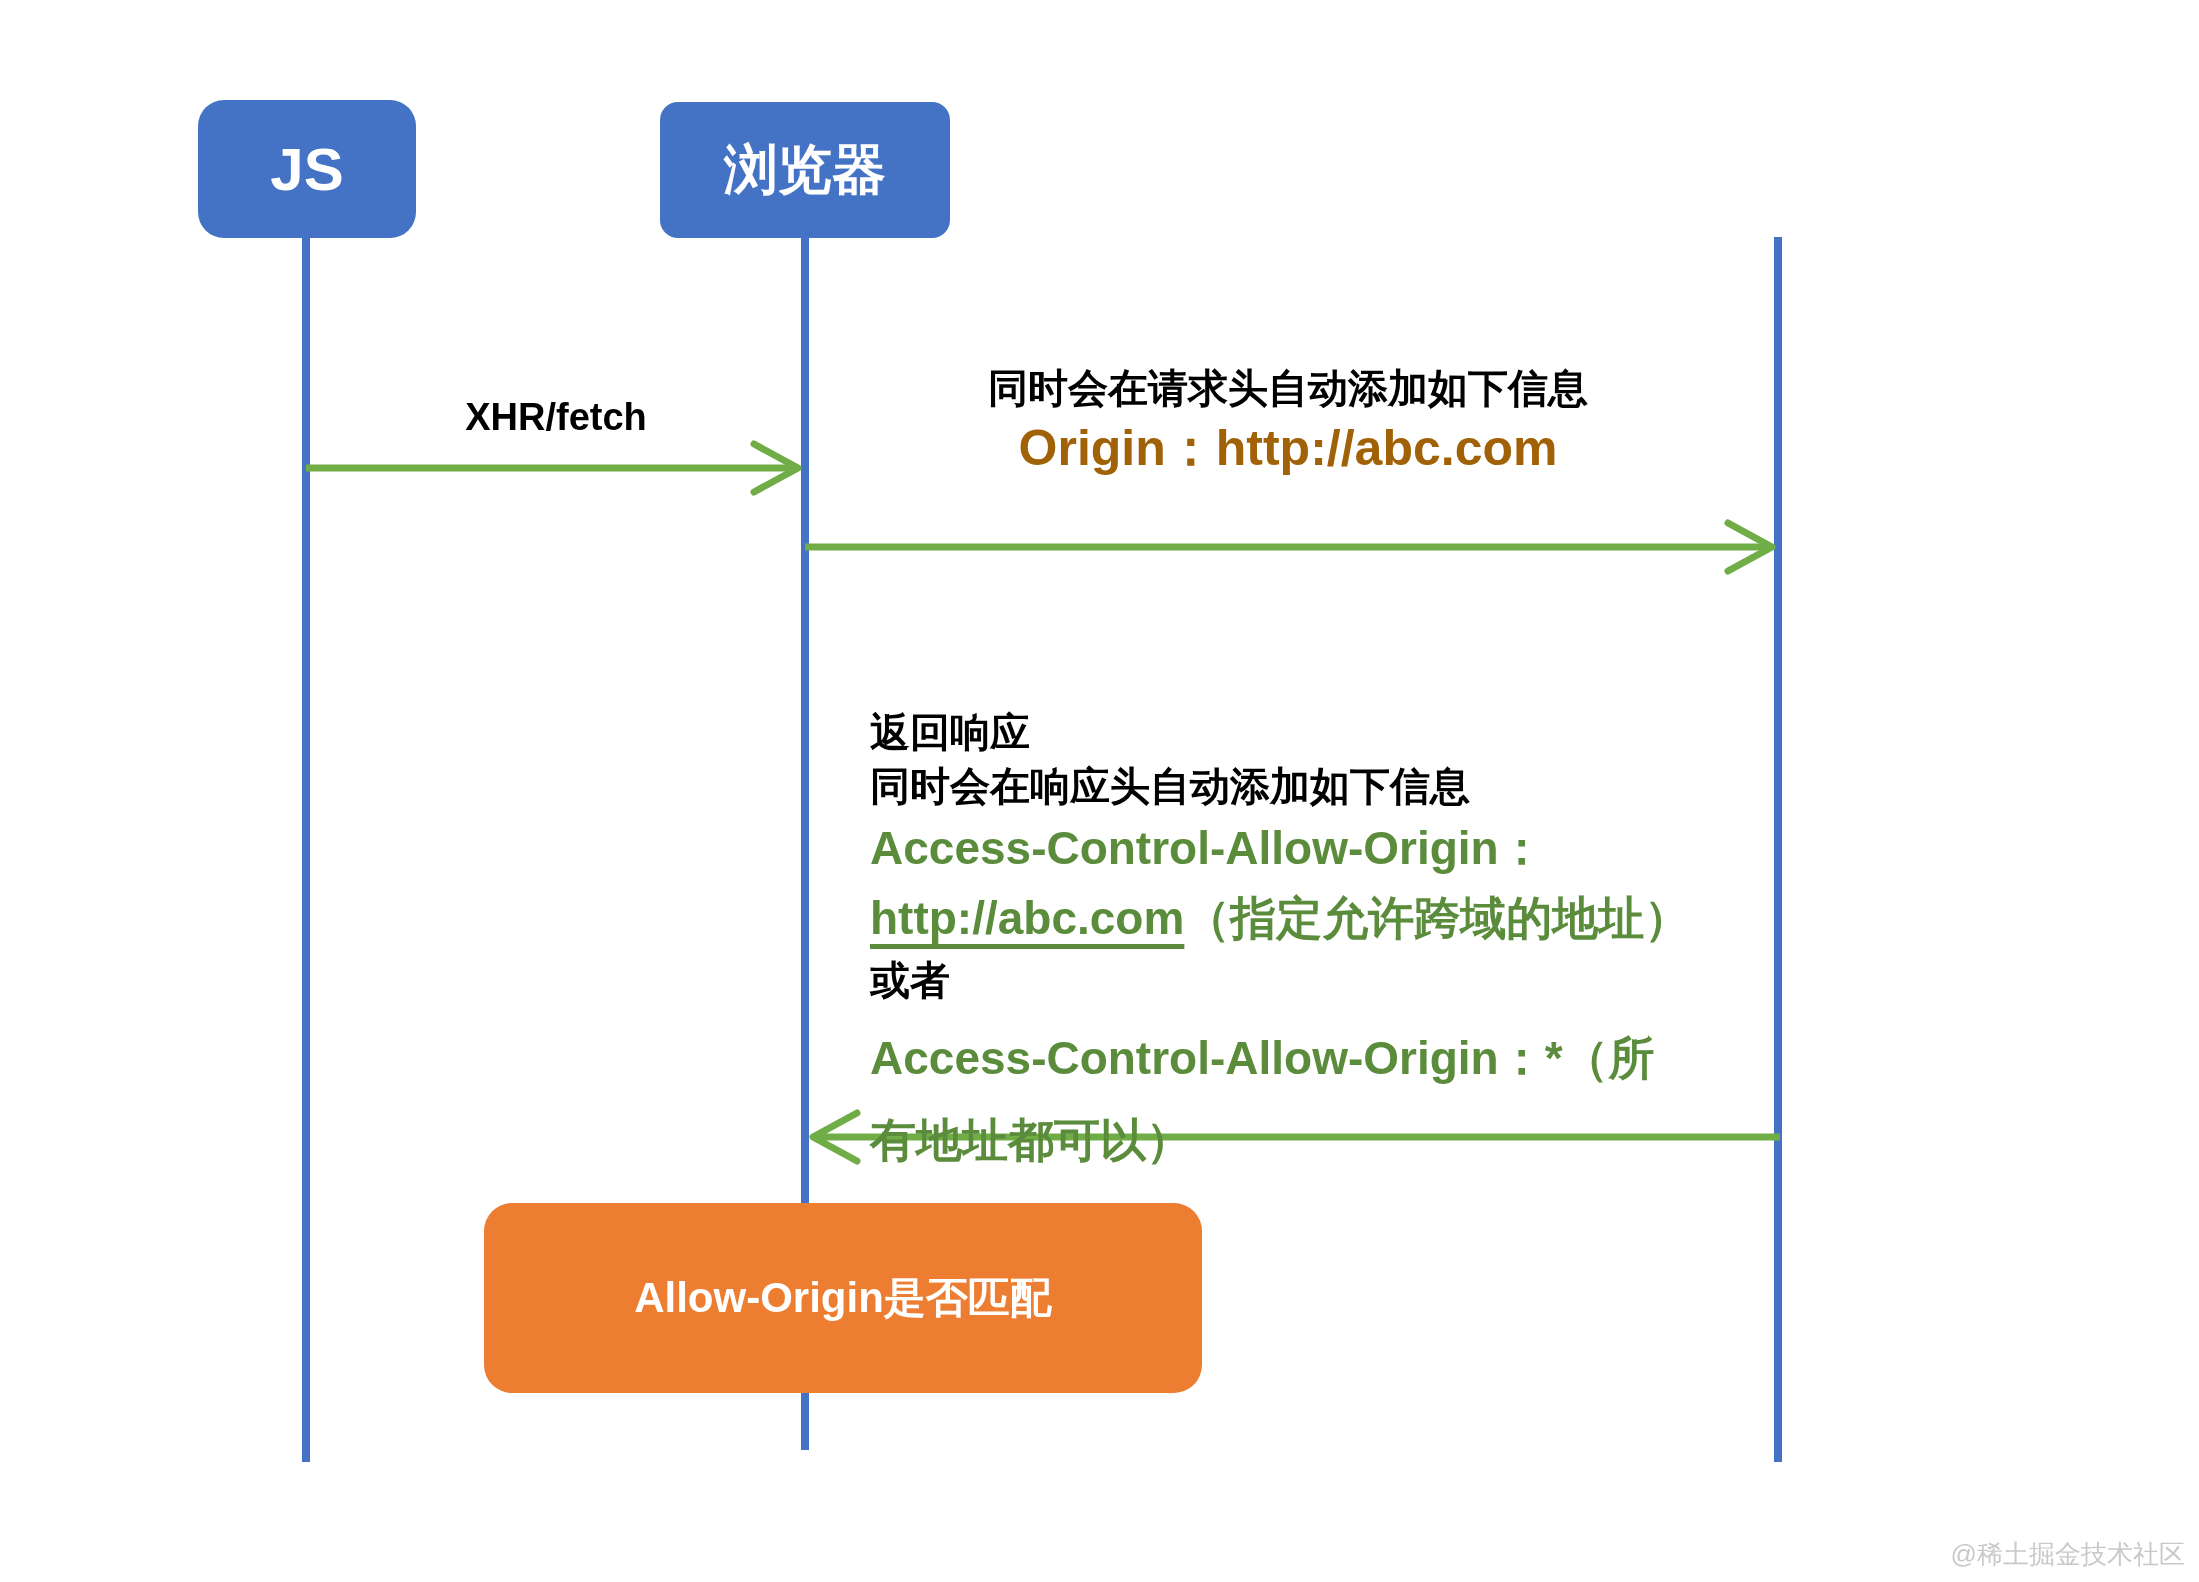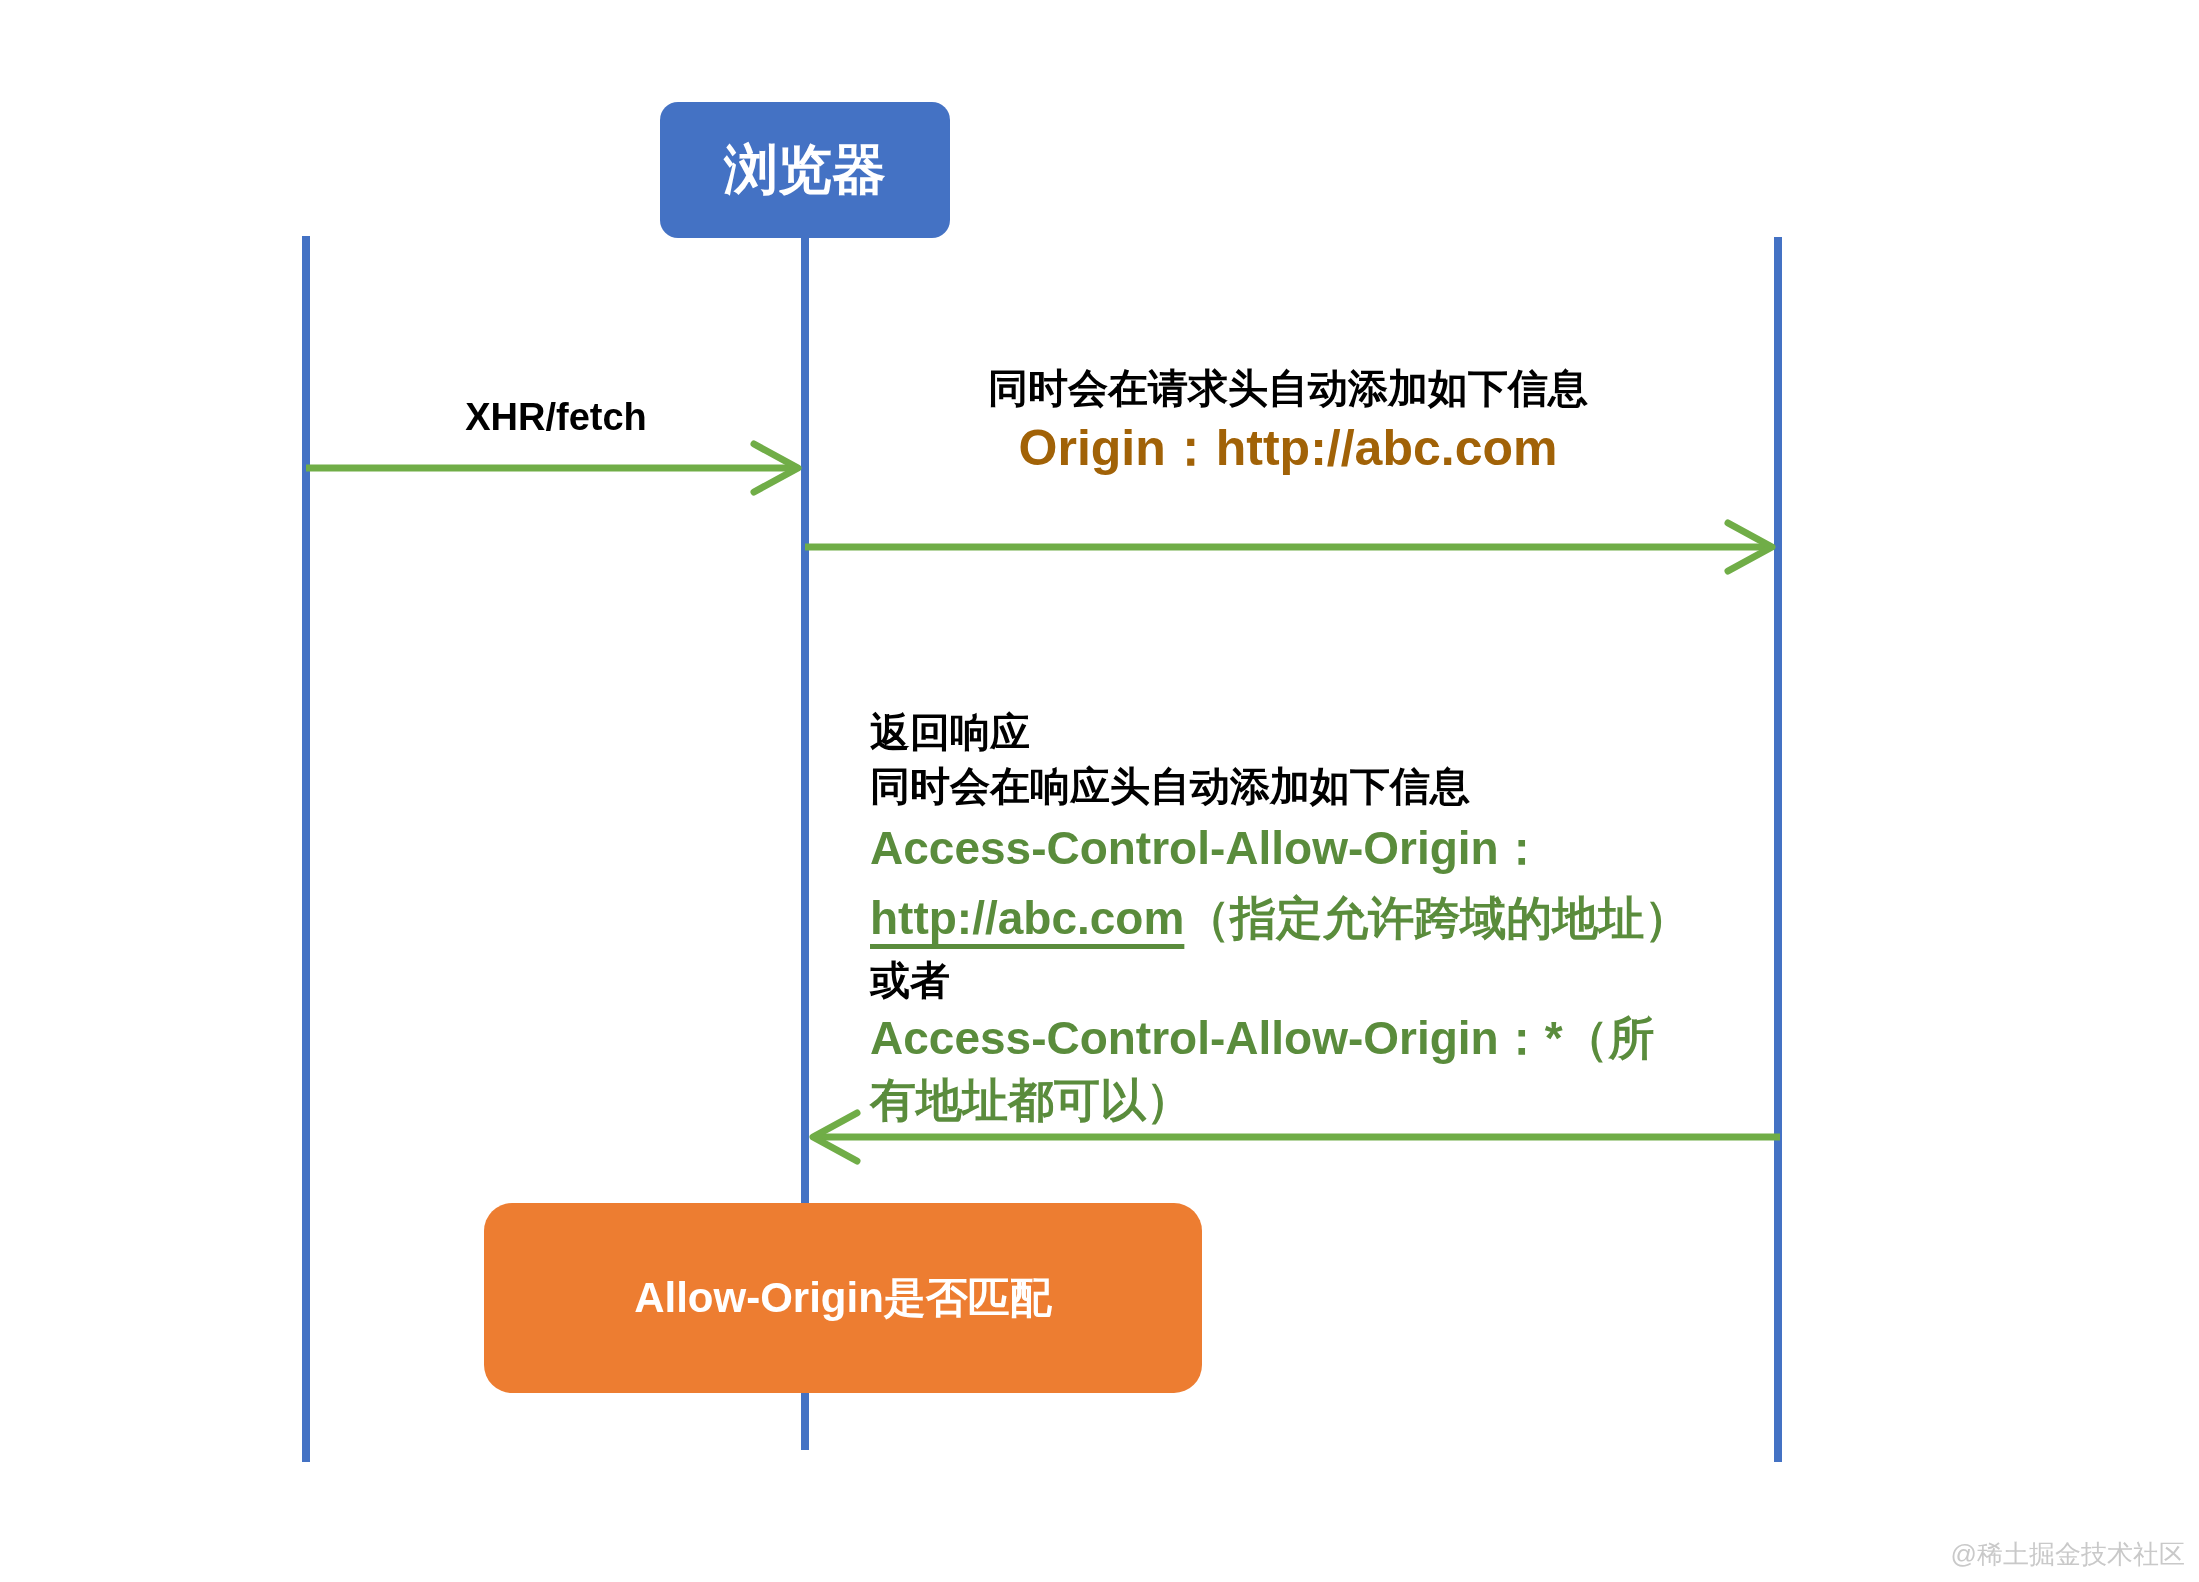--- a/index.html
+++ b/index.html
@@ -32,21 +32,21 @@
     font-size:38px;font-weight:bold;color:#000000;z-index:3;
   }
   
   .req-block{position:absolute;left:988px;top:360px;z-index:3;white-space:nowrap;}
   .req-block .black-line{font-size:40px;line-height:56px;font-weight:bold;color:#000000;}
   .req-block .green-line{font-size:50px;line-height:64px;font-weight:bold;color:#a16207;text-align:center;}
   
   .resp-block{position:absolute;left:870px;top:705px;z-index:3;white-space:nowrap;}
   .resp-block .black-line{font-size:40px;line-height:54px;font-weight:bold;color:#000000;}
   .resp-block .green-line{font-size:46px;line-height:70px;font-weight:bold;color:#5A8C3C;}
-  .resp-block .green-line-tight{font-size:46px;line-height:62px;font-weight:bold;color:#5A8C3C;}
+  .resp-block .green-line-tight{font-size:46px;line-height:62px;font-weight:bold;color:#5A8C3C;margin-top:20px;}
   .underlined-url{
     text-decoration:underline;
     text-decoration-thickness:5px;
     text-underline-offset:10px;
   }
   
   .note-box{
     position:absolute;left:484px;top:1203px;width:718px;height:190px;
     background:#ED7D31;border-radius:28px;z-index:5;
     display:flex;flex-direction:column;align-items:center;justify-content:center;
@@ -56,20 +56,23 @@
   .watermark{
     position:absolute;right:14px;bottom:10px;
     font-size:26px;color:#c9c9c9;z-index:3;
   }
 </style>
 </head>
 <body>
 
 <div class="canvas">
 
+  <div class="actor actor-js">
+    <span>JS</span>
+  </div>
   <div class="actor actor-browser">
     <span>浏览器</span>
   </div>
 
   <div class="lifeline lifeline-js"></div>
   <div class="lifeline lifeline-browser"></div>
   <div class="lifeline lifeline-server"></div>
 
   <svg class="arrow arrow-1" width="500" height="60" viewBox="0 0 500 60">
     <line x1="0" y1="30" x2="492" y2="30" stroke="#70AD47" stroke-width="7"></line>

